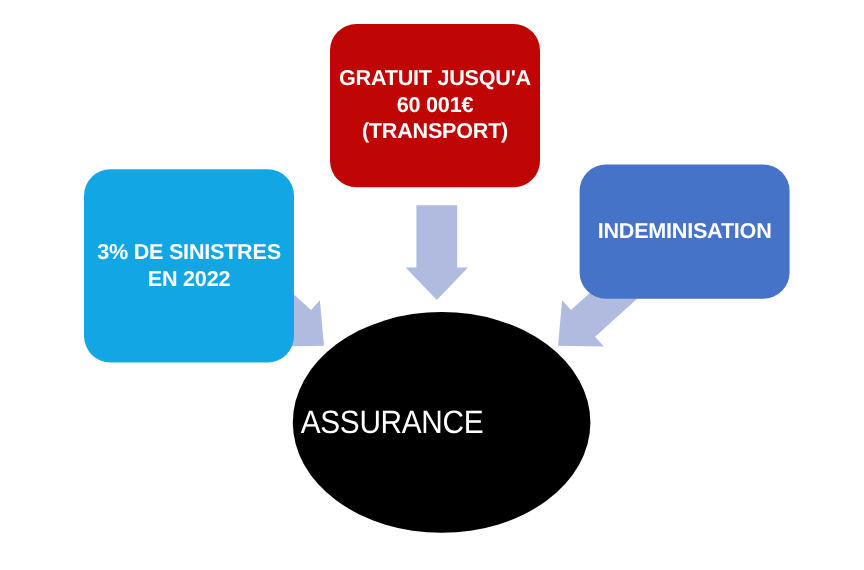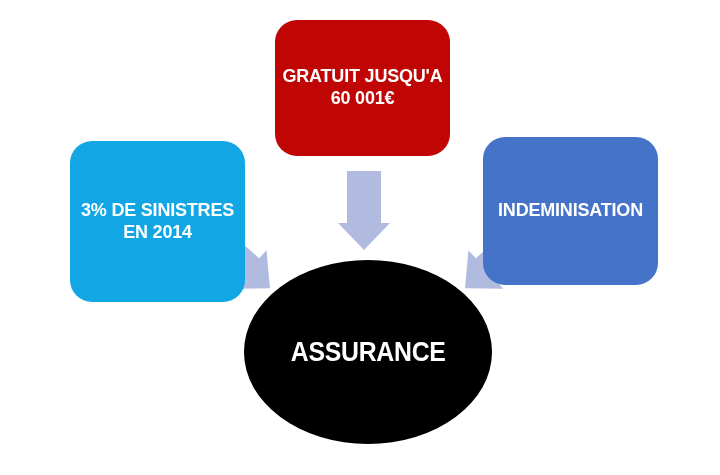--- a/index.html
+++ b/index.html
@@ -49,63 +49,64 @@
     left: 275px;
     top: 20px;
     width: 175px;
     height: 136px;
     background: #c00505;
   }
   .box-right {
     left: 483px;
     top: 137px;
     width: 175px;
-    height: 148px;
+    height: 112px;
     background: #4573c8;
   }
   .center-ellipse {
     position: absolute;
     z-index: 2;
     left: 244px;
     top: 260px;
     width: 248px;
     height: 184px;
     border-radius: 50%;
     background: #000000;
     display: flex;
     align-items: center;
-    justify-content: center;
+    justify-content: flex-start;
     color: #ffffff;
-    font-weight: bold;
+    font-weight: normal;
     font-size: 27px;
   }
   .center-ellipse .line {
     white-space: nowrap;
     transform: scaleX(0.92);
     transform-origin: center;
     letter-spacing: -0.3px;
   }
 </style>
 </head>
 <body>
 
 <svg class="arrows-layer" width="720" height="475" viewBox="0 0 720 475" xmlns="http://www.w3.org/2000/svg">
   <polygon points="347,171 381,171 381,223 390,223 364,250 338,223 347,223" fill="#b0bbdf"></polygon>
   <path d="M0,-15 L50,-15 L50,-26 L78,0 L50,26 L50,15 L0,15 L14,0 Z" transform="translate(212,236) rotate(42)" fill="#b0bbdf"></path>
   <path d="M0,-15 L50,-15 L50,-26 L78,0 L50,26 L50,15 L0,15 L14,0 Z" transform="translate(523,236) rotate(138)" fill="#b0bbdf"></path>
 </svg>
 
 <div class="box box-left">
   <div class="line">3% DE SINISTRES</div>
-  <div class="line">EN 2014</div>
+  <div class="line">EN 2022</div>
 </div>
 
 <div class="box box-top">
   <div class="line">GRATUIT JUSQU'A</div>
   <div class="line">60 001€</div>
+  <div class="line">(TRANSPORT)</div>
 </div>
 
 <div class="box box-right">
   <div class="line">INDEMINISATION</div>
 </div>
 
 <div class="center-ellipse">
   <div class="line">ASSURANCE</div>
 </div>
 

